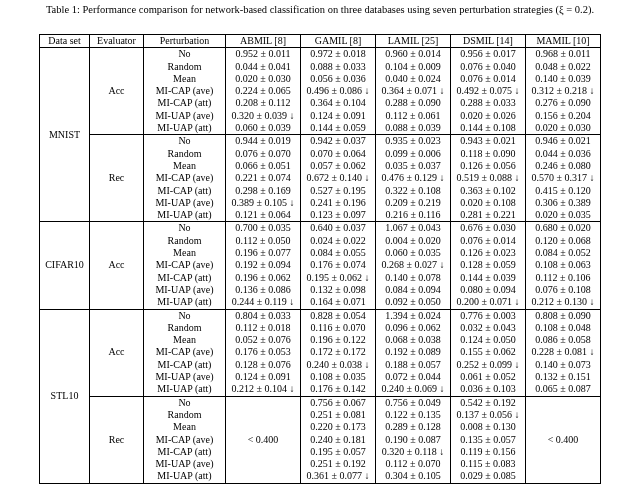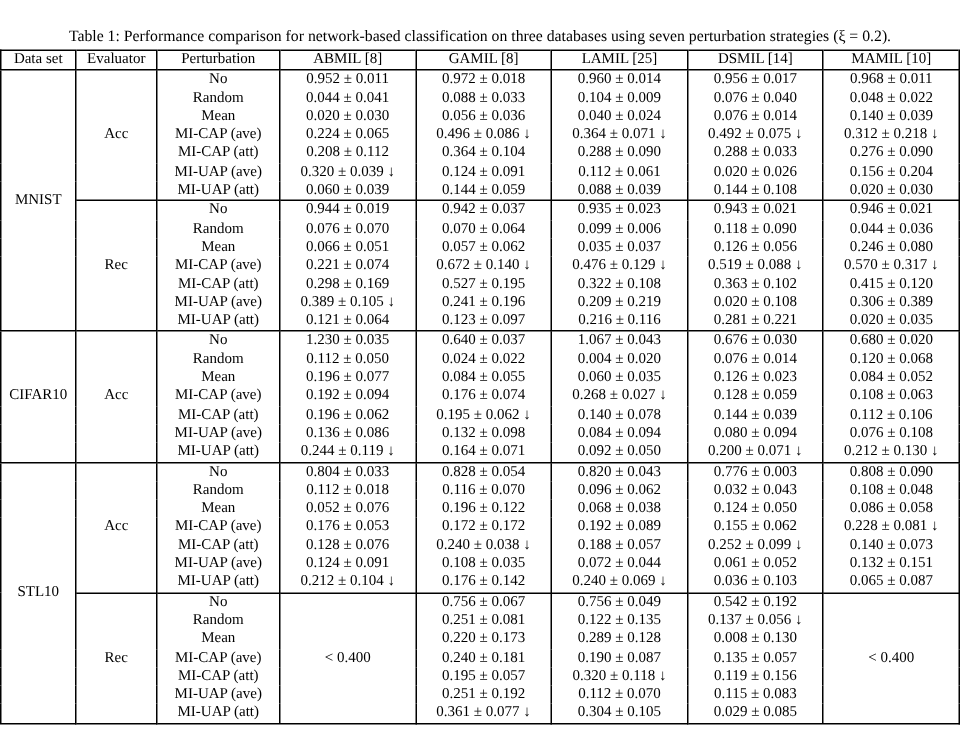--- a/index.html
+++ b/index.html
@@ -3,25 +3,25 @@
 <meta charset="utf-8">
 <style>
   * { box-sizing: border-box; }
   html, body { margin: 0; padding: 0; background: #ffffff; }
   body {
     width: 640px; height: 501px; overflow: hidden;
     font-family: "Liberation Serif", serif; color: #000;
   }
   .caption {
     text-align: center; font-size: 10.5px; line-height: 13px;
-    padding: 18px 2px 2px 2px; white-space: nowrap;
+    padding: 3px 2px 2px 2px; white-space: nowrap;
   }
   table {
     border-collapse: collapse; table-layout: fixed;
-    width: 640px; margin: 0 auto; border: 1px solid #000; padding-left: 48px;
+    width: 562px; margin: 16px auto; border: 1px solid #000; padding-left: 48px;
   }
   th, td {
     border-right: 1px solid #000;
     font-size: 10px; line-height: 12.3px; font-weight: normal;
     padding: 0 1px; text-align: center; vertical-align: middle;
     white-space: nowrap; overflow: hidden;
   }
   thead th { border-bottom: 1px solid #000; }
   th.model-col { font-weight: normal; }
   tr.block-end td, tr.section-end td,
@@ -169,21 +169,21 @@
         <td>0.121 ± 0.064</td>
         <td>0.123 ± 0.097</td>
         <td>0.216 ± 0.116</td>
         <td>0.281 ± 0.221</td>
         <td>0.020 ± 0.035</td>
       </tr>
       <tr>
         <td rowspan="7" class="dataset-cell">CIFAR10</td>
         <td rowspan="7" class="evaluator-cell">Acc</td>
         <td>No</td>
-        <td>1.230 ± 0.035</td>
+        <td>0.700 ± 0.035</td>
         <td>0.640 ± 0.037</td>
         <td>1.067 ± 0.043</td>
         <td>0.676 ± 0.030</td>
         <td>0.680 ± 0.020</td>
       </tr>
       <tr>
         <td>Random</td>
         <td>0.112 ± 0.050</td>
         <td>0.024 ± 0.022</td>
         <td>0.004 ± 0.020</td>
@@ -229,21 +229,21 @@
         <td>0.092 ± 0.050</td>
         <td class="best">0.200 ± 0.071 ↓</td>
         <td class="best">0.212 ± 0.130 ↓</td>
       </tr>
       <tr>
         <td rowspan="14" class="dataset-cell">STL10</td>
         <td rowspan="7" class="evaluator-cell">Acc</td>
         <td>No</td>
         <td>0.804 ± 0.033</td>
         <td>0.828 ± 0.054</td>
-        <td>0.820 ± 0.043</td>
+        <td>1.394 ± 0.024</td>
         <td>0.776 ± 0.003</td>
         <td>0.808 ± 0.090</td>
       </tr>
       <tr>
         <td>Random</td>
         <td>0.112 ± 0.018</td>
         <td>0.116 ± 0.070</td>
         <td>0.096 ± 0.062</td>
         <td>0.032 ± 0.043</td>
         <td>0.108 ± 0.048</td>

